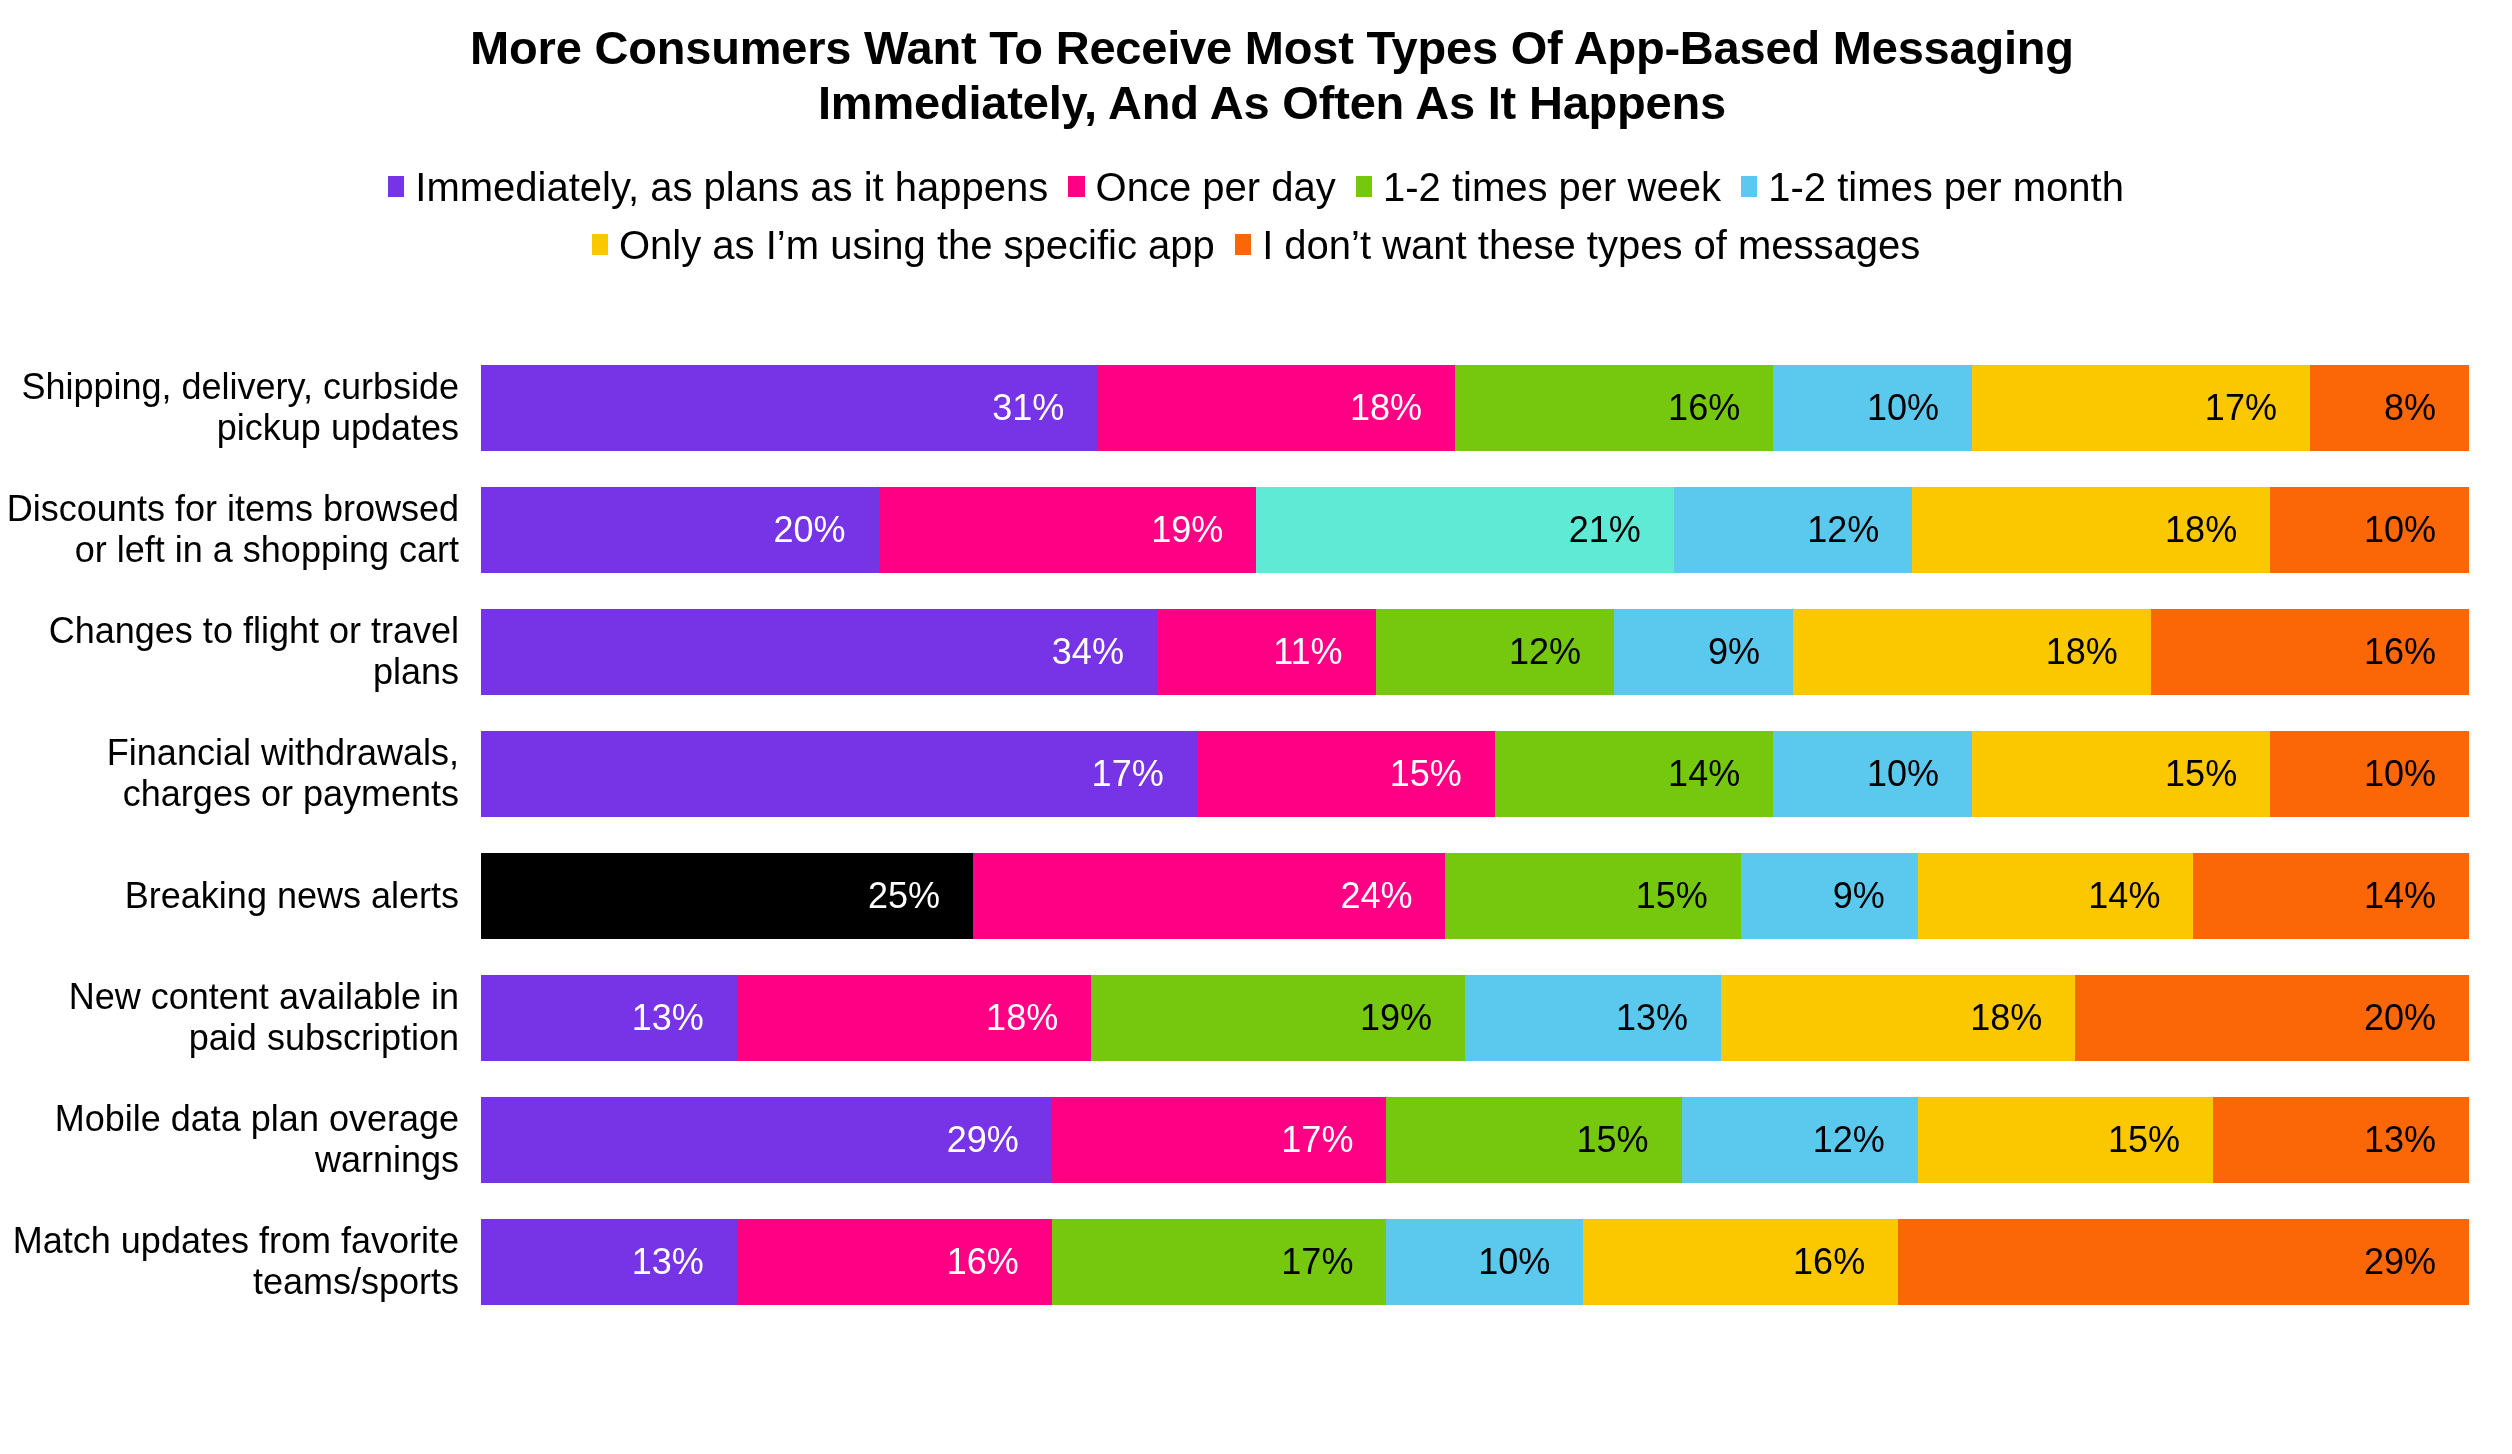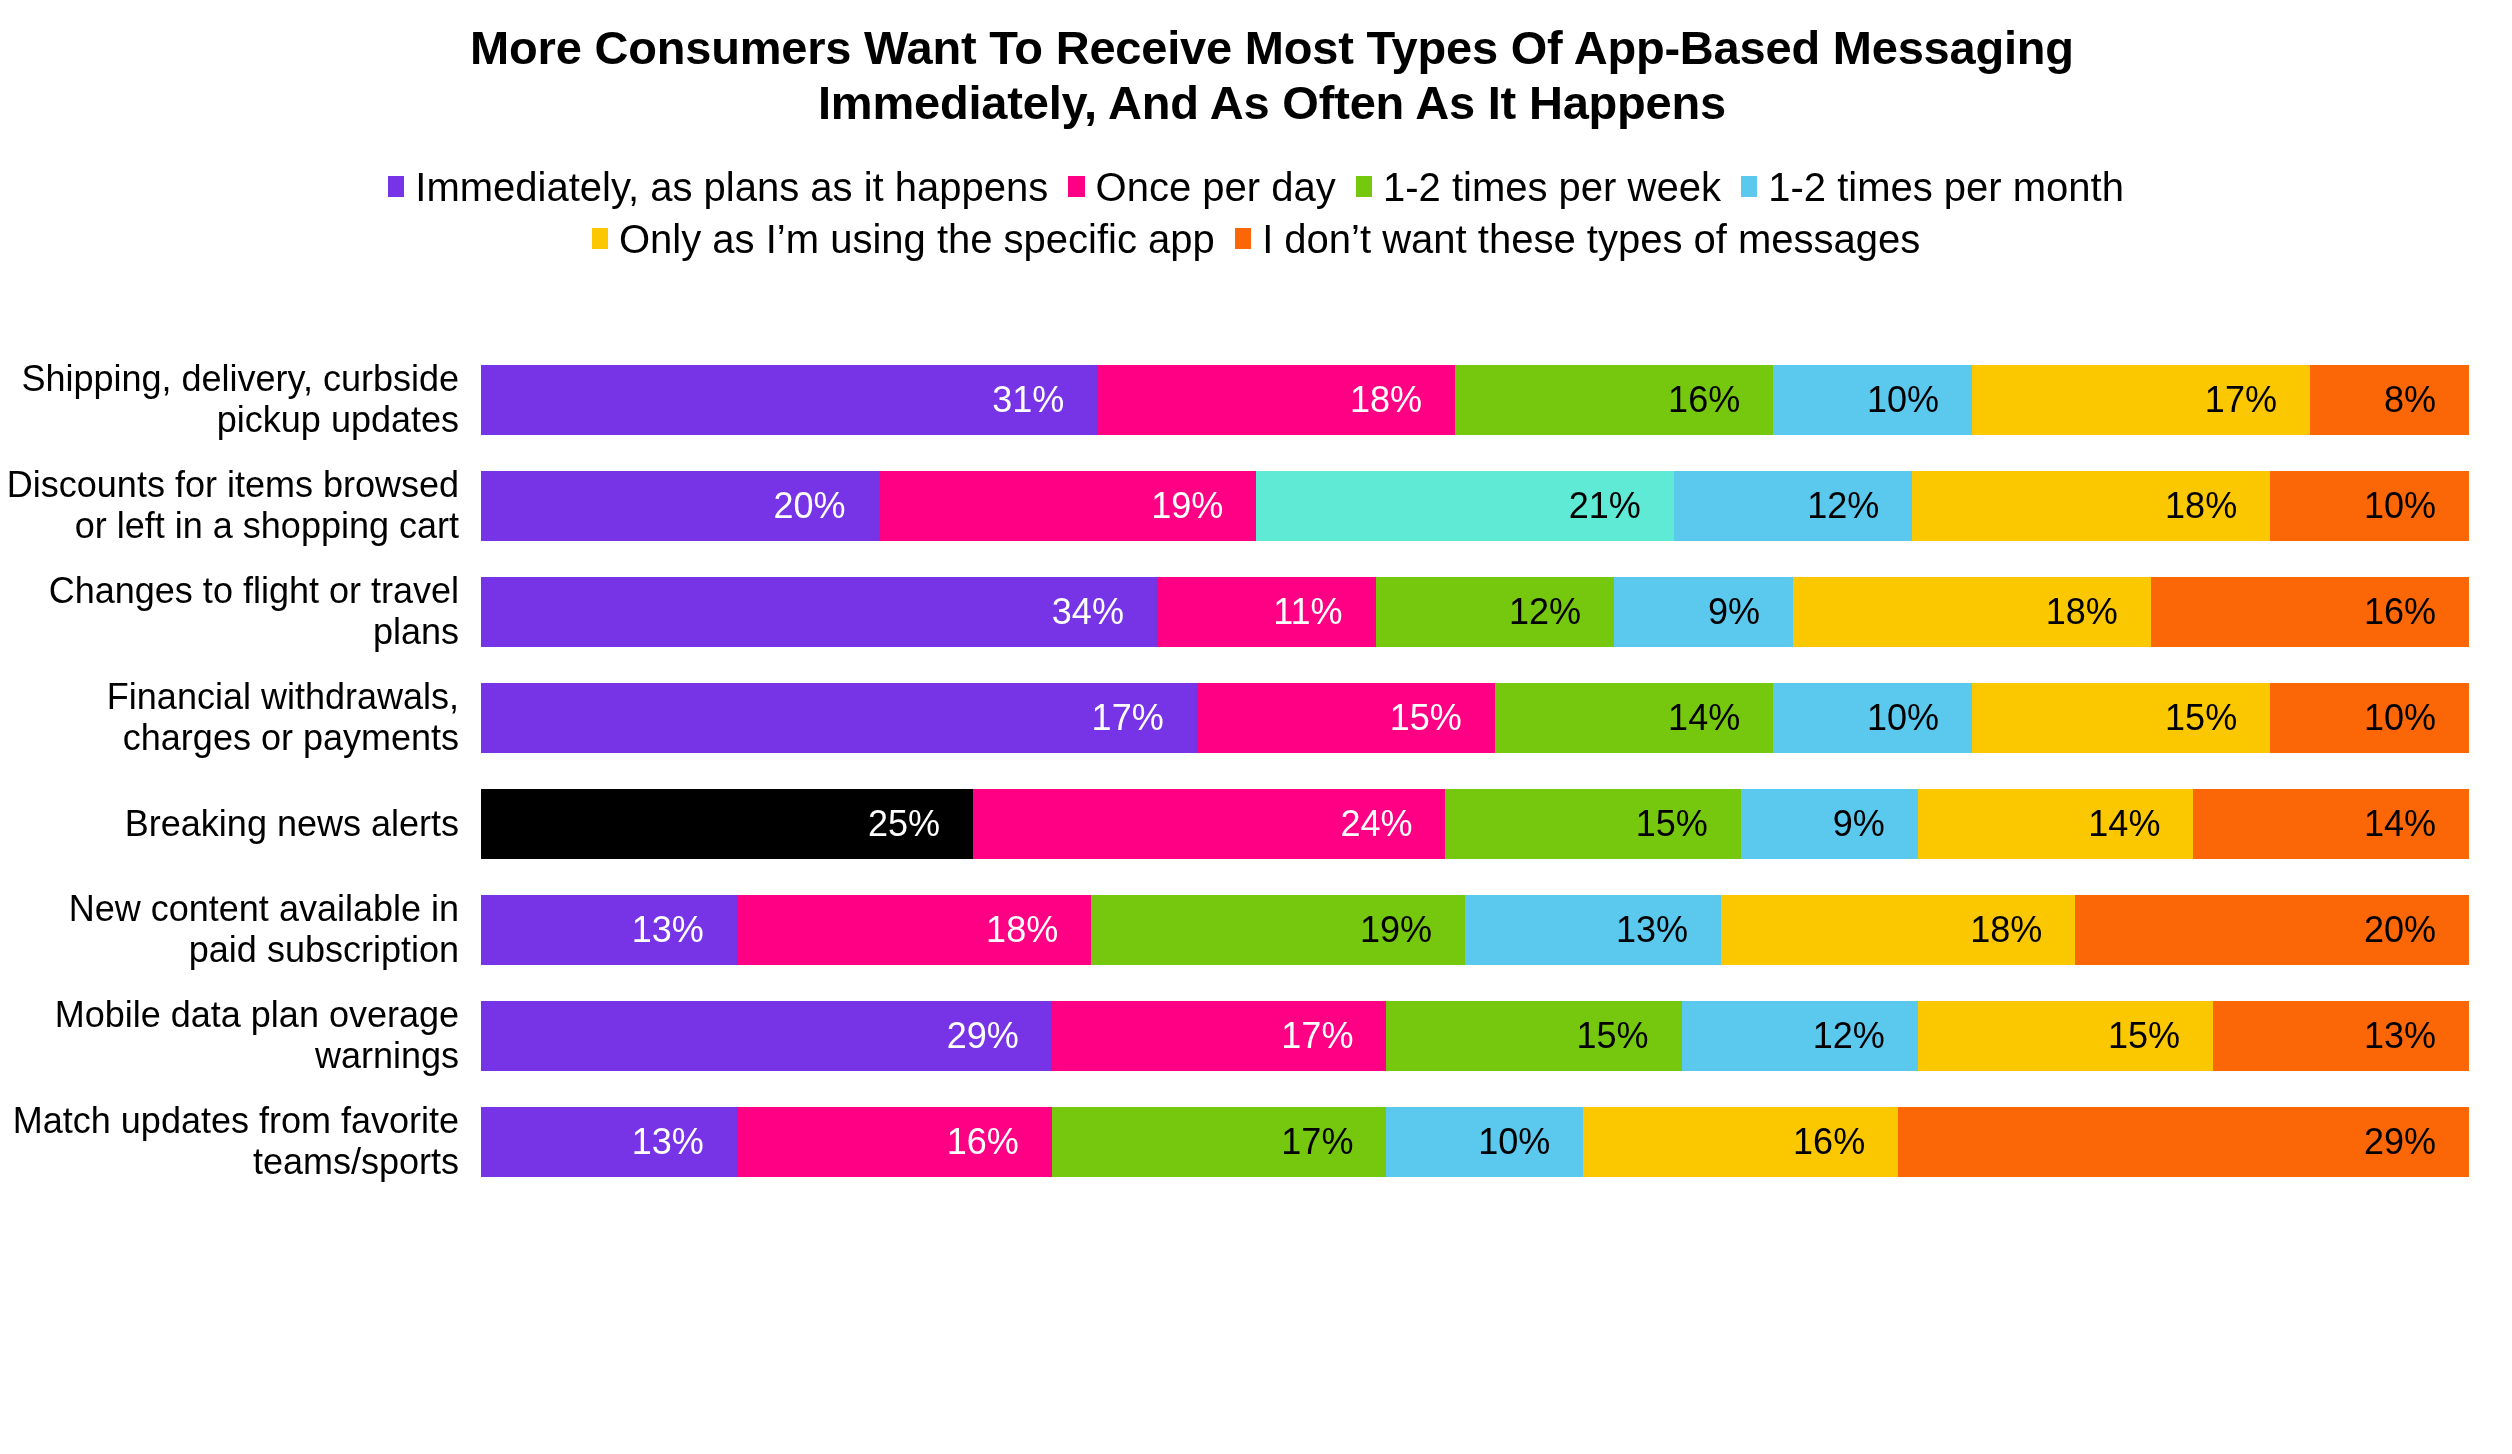--- a/index.html
+++ b/index.html
@@ -44,21 +44,21 @@
     width: 100%;
   }
   .legend-row {
     display: flex;
     justify-content: center;
     align-items: center;
     flex-wrap: nowrap;
     line-height: 1.0;
   }
   .legend-row + .legend-row {
-    margin-top: 12px;
+    margin-top: 18px;
   }
   .legend-item {
     display: flex;
     align-items: center;
     margin: 0 10px;
     white-space: nowrap;
   }
   .legend-swatch {
     width: 16.3px;
     height: 21px;
@@ -76,21 +76,21 @@
   .plot {
     position: absolute;
     left: 0;
     top: 365px;
     width: 2512px;
     height: 1071px;
   }
   .bar-row {
     display: flex;
     align-items: center;
-    height: 70px;
+    height: 86px;
     margin-bottom: 36px;
   }
   .bar-row:last-child { margin-bottom: 0; }
 
   .cat-label {
     width: 481px;
     flex: 0 0 481px;
     text-align: right;
     padding-right: 22px;
     box-sizing: border-box;

